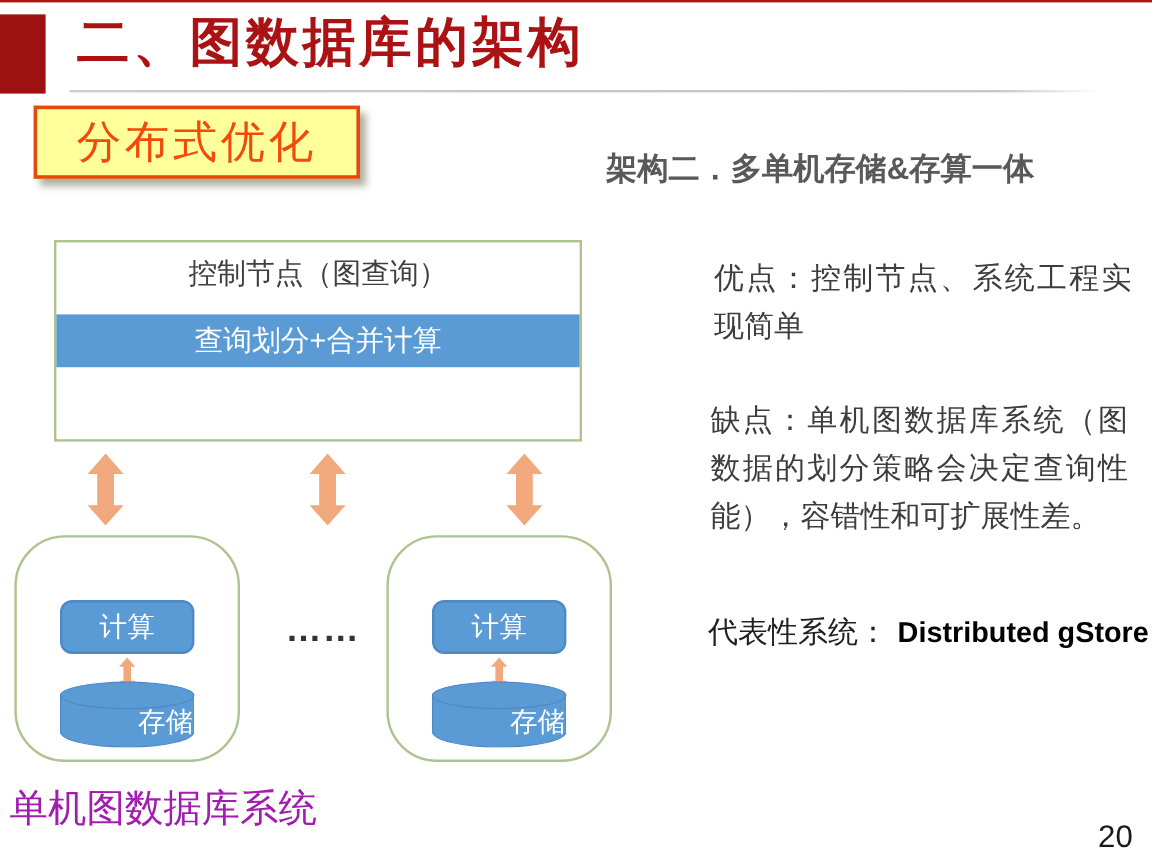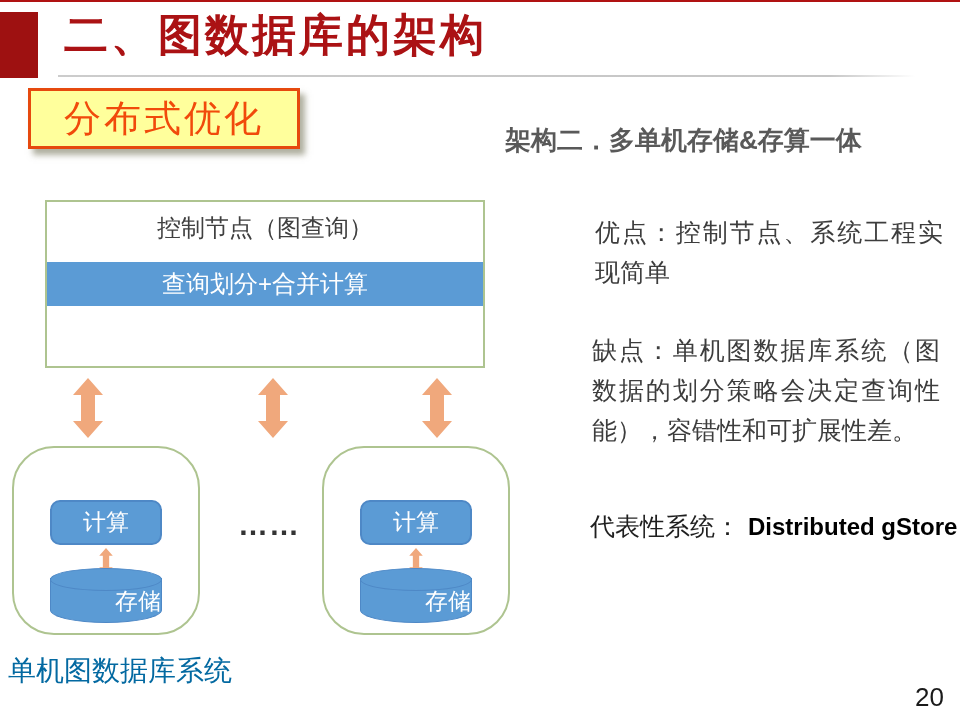--- a/index.html
+++ b/index.html
@@ -91,21 +91,21 @@
     position:relative; z-index:1; display:block; text-align:right;
     margin-top:8px; font-size:23px; color:#ffffff;
   }
 
   .dots {
     position:absolute; left:238px; top:508px; font-size:30px; font-weight:bold;
     color:#333333; letter-spacing:1px;
   }
 
   .diagram-caption {
-    position:absolute; left:8px; top:652px; font-size:28px; color:#0369a1; white-space:nowrap;
+    position:absolute; left:8px; top:652px; font-size:32px; color:#a21caf; white-space:nowrap;
   }
 
   
   .note {
     position:absolute; width:348px; font-size:25px; line-height:40px; color:#3d3d3d;
     text-align:justify;
   }
   .note-pros { left:595px; top:212px; }
   .note-cons { left:592px; top:330px; }
   .note-rep  { position:absolute; left:578px; top:510px; white-space:nowrap;margin-left:12px; }

